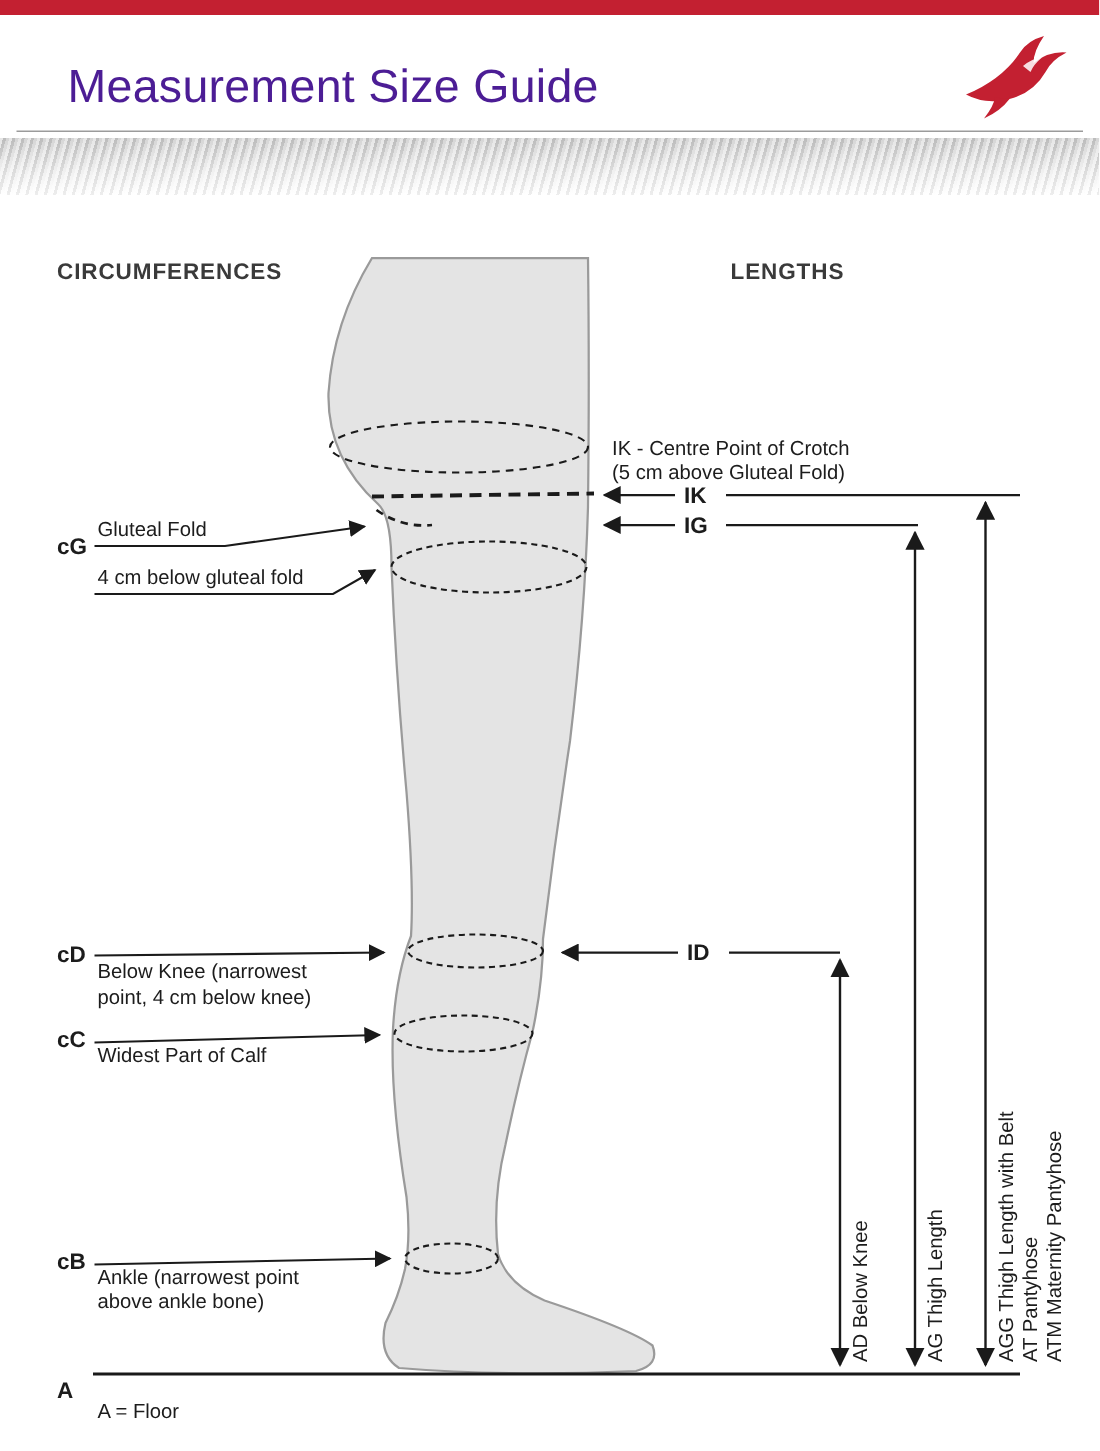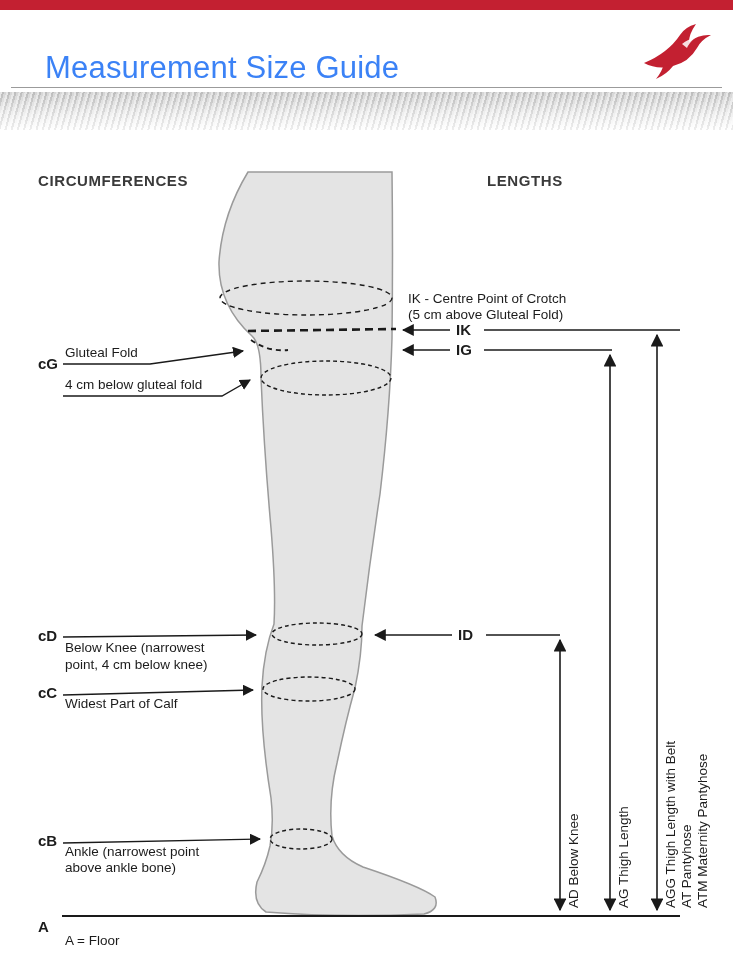--- a/index.html
+++ b/index.html
@@ -2,22 +2,22 @@
 <html><head>
 <meta charset="utf-8">
 <style>
   html,body { margin:0; padding:0; background:#ffffff; }
   .page {
     position:relative; width:733px; height:967px; background:#fff;
     font-family:"Liberation Sans", sans-serif; overflow:hidden;
   }
   .topbar { position:absolute; top:0; left:0; width:733px; height:10px; background:#c32031; }
   .title {
-    position:absolute; top:50px; left:45px;
-    font-size:31px; font-weight:400; color:#3b82f6; letter-spacing:0.2px;
+    position:absolute; top:40px; left:45px;
+    font-size:31px; font-weight:400; color:#4c1d95; letter-spacing:0.2px;
   }
   .logo { position:absolute; top:22px; left:638px; width:78px; height:60px; }
   .divider { position:absolute; top:87px; left:11px; width:711px; height:1px; background:#9b9b9b; }
   .band {
     position:absolute; top:92px; left:0; width:733px; height:38px;
     background:
       repeating-linear-gradient(105deg, rgba(255,255,255,0.55) 0 2px, rgba(110,110,110,0.12) 2px 4px, rgba(255,255,255,0.25) 4px 6px),
       linear-gradient(#c7c7c7, #ececec 60%, #ffffff);
   }
   svg.diagram { position:absolute; top:0; left:0; }

